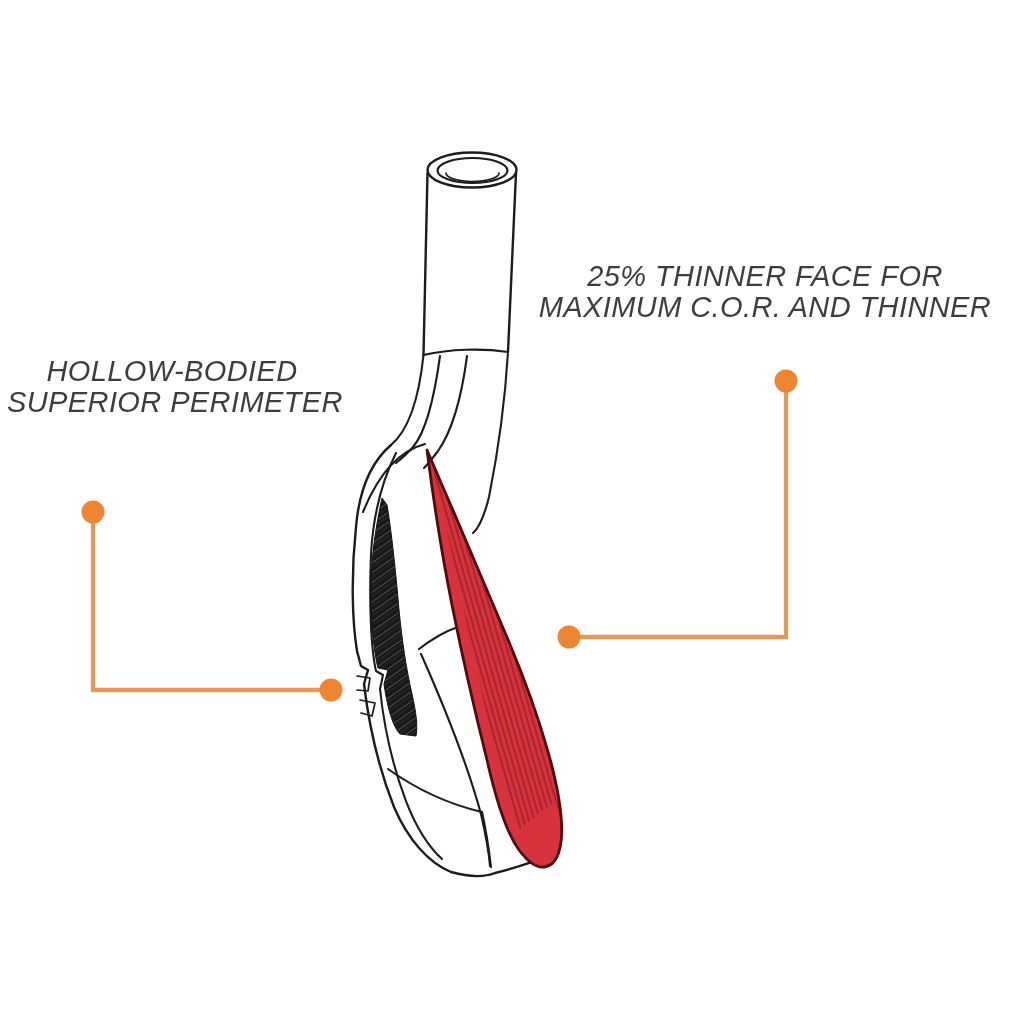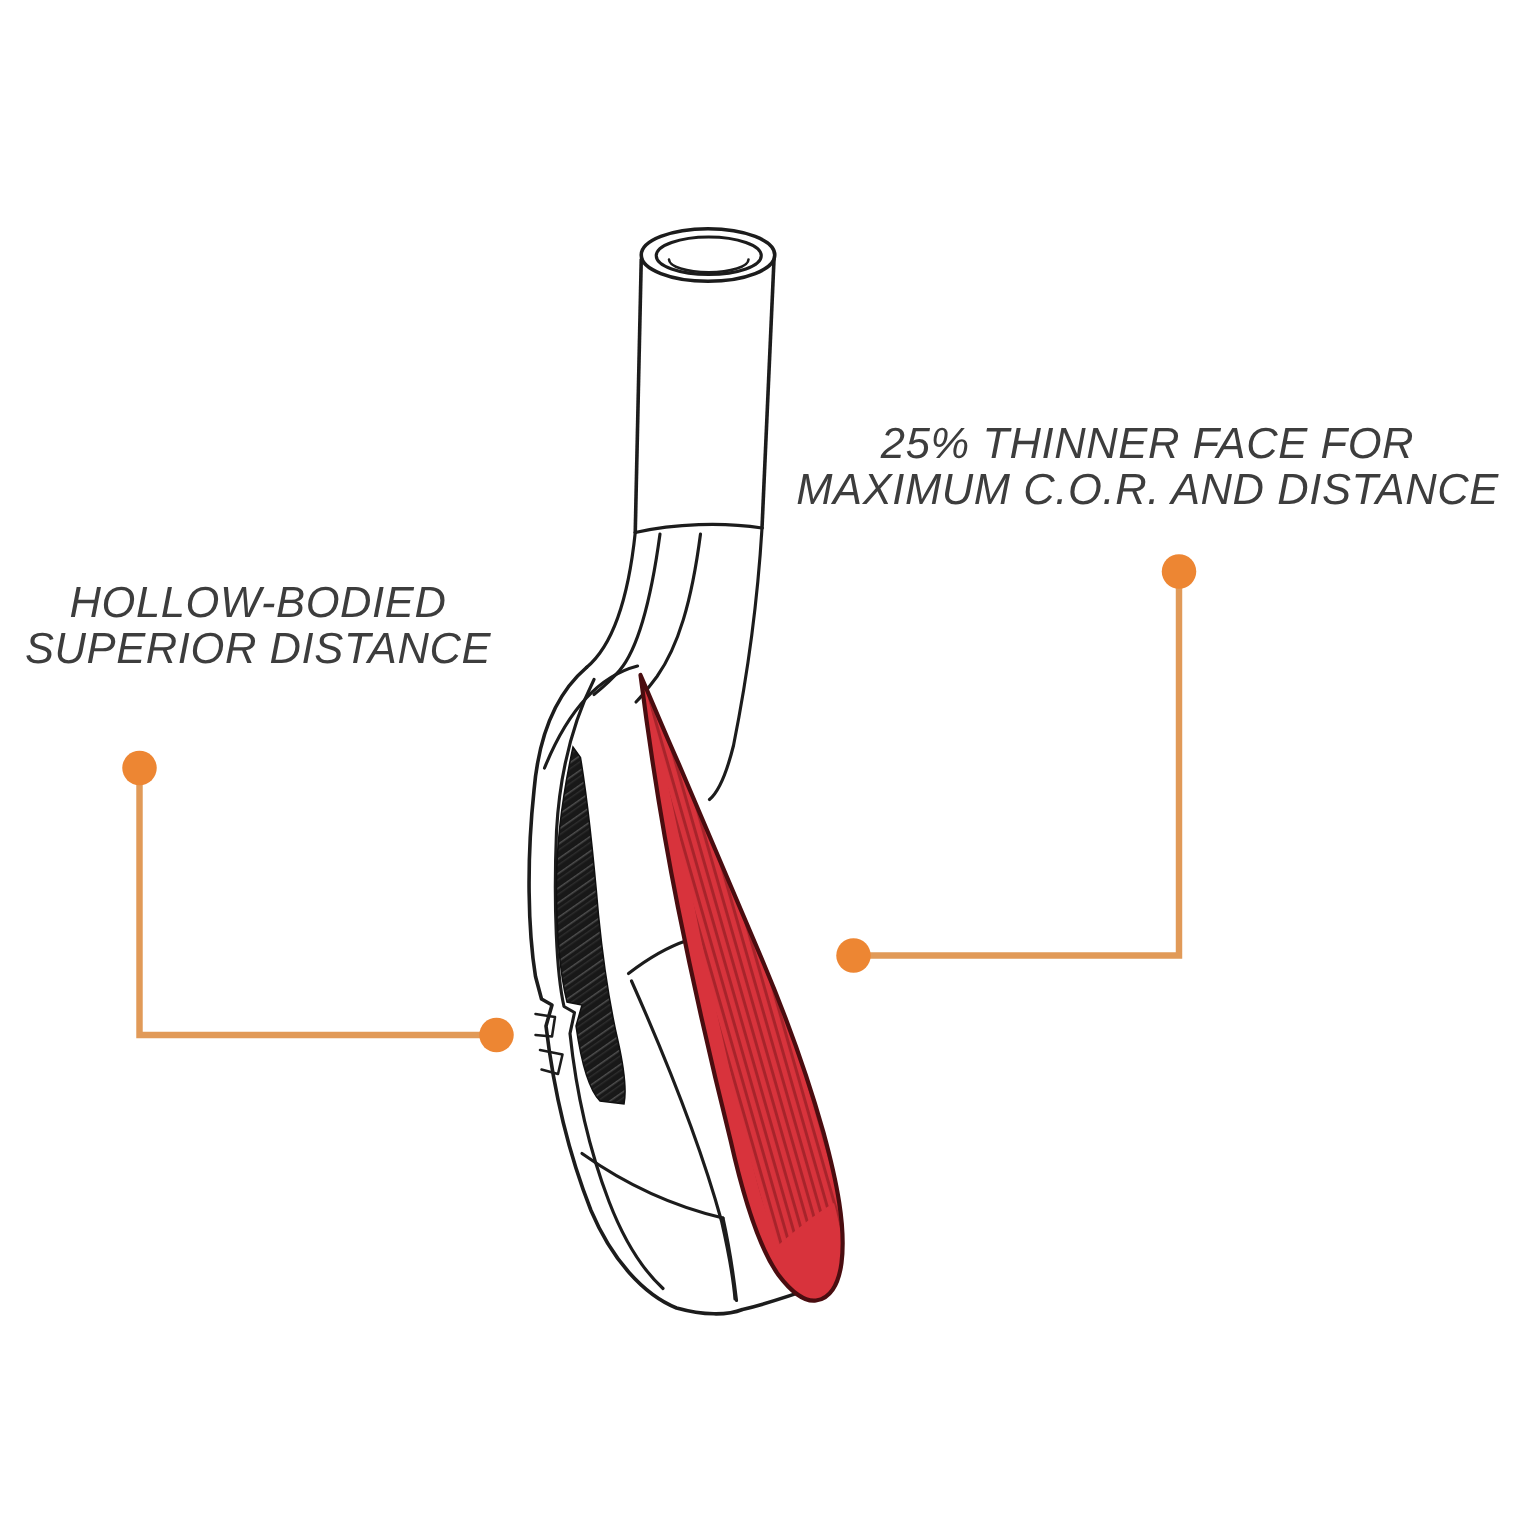--- a/index.html
+++ b/index.html
@@ -12,22 +12,22 @@
     position:absolute;
     font-style:italic;
     font-size:29px;
     line-height:31px;
     letter-spacing:.4px;
     color:var(--text-gray,#3d3d3d);
     text-align:center;
     white-space:nowrap;
   }
   .callout-text .line{display:block;}
-  #left-text{top:356px;left:7px;width:330px;margin-top:31px;}
-  #right-text{top:261px;left:520px;width:490px;margin-top:20px;}
+  #left-text{top:356px;left:7px;width:330px;}
+  #right-text{top:261px;left:520px;width:490px;}
 
   
   .ln{fill:none;stroke:var(--ink,#1c1c1c);stroke-width:2.1;stroke-linecap:round;stroke-linejoin:round;}
   .ln-heavy{stroke-width:2.4;}
   .ln-thin{stroke-width:1.7;}
   .callout-line{fill:none;stroke:var(--accent-line,#E19A58);stroke-width:4.3;stroke-linejoin:miter;}
   .callout-dot{fill:var(--accent-orange,#ED8633);stroke:none;}
   .face-fill{fill:var(--face-red,#D8333C);stroke:none;}
   .face-edge{fill:none;stroke:var(--face-outline,#4a0d10);stroke-width:2.8;stroke-linejoin:round;}
   .cavity{fill:url(#scribble);stroke:#101010;stroke-width:1;}
@@ -130,21 +130,21 @@
     </g>
     <g>
       <polyline class="callout-line" points="786,381 786,637 569,637"></polyline>
       <circle class="callout-dot" cx="786" cy="381" r="11.5"></circle>
       <circle class="callout-dot" cx="569" cy="637" r="11.5"></circle>
     </g>
   </svg>
 
   <div class="callout-text" id="left-text">
     <span class="line">HOLLOW-BODIED</span>
-    <span class="line">SUPERIOR DISTANCE</span>
+    <span class="line">SUPERIOR PERIMETER</span>
   </div>
 
   <div class="callout-text" id="right-text">
     <span class="line">25% THINNER FACE FOR</span>
-    <span class="line">MAXIMUM C.O.R. AND DISTANCE</span>
+    <span class="line">MAXIMUM C.O.R. AND THINNER</span>
   </div>
 
 </div>
 
 </body></html>

